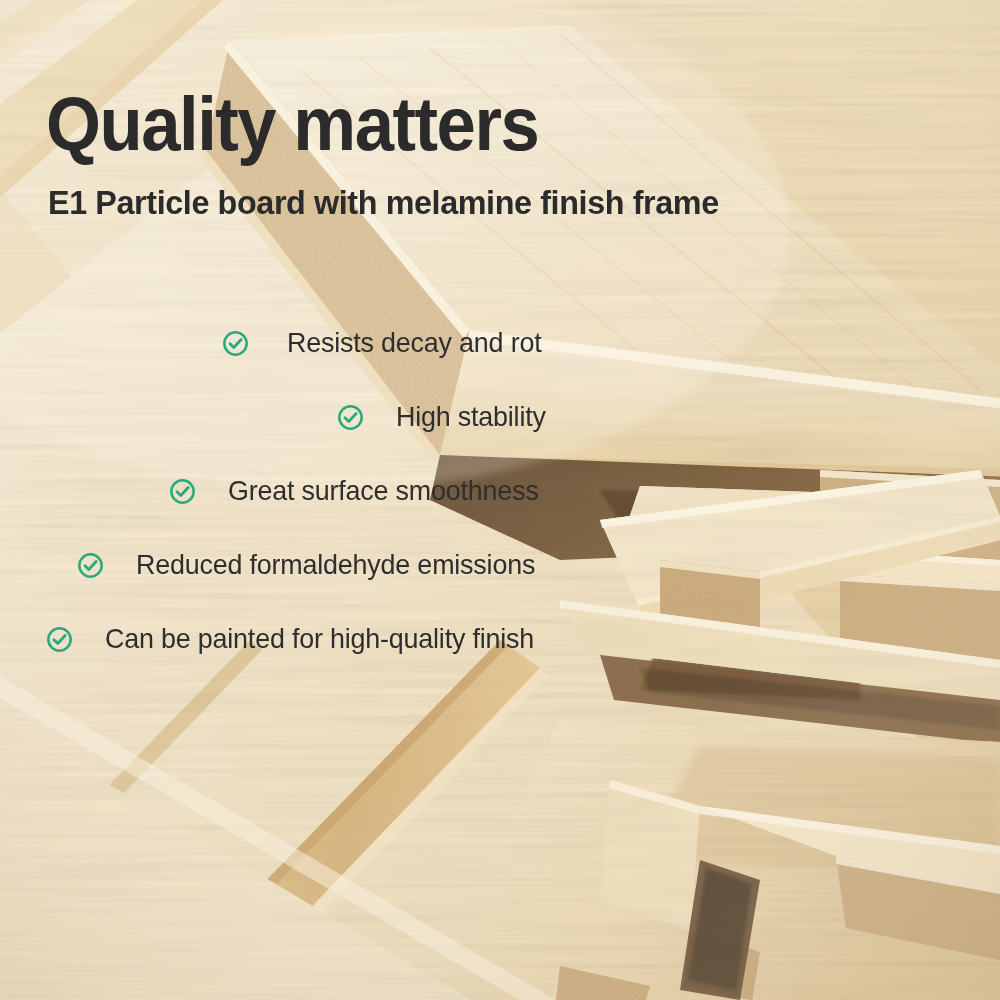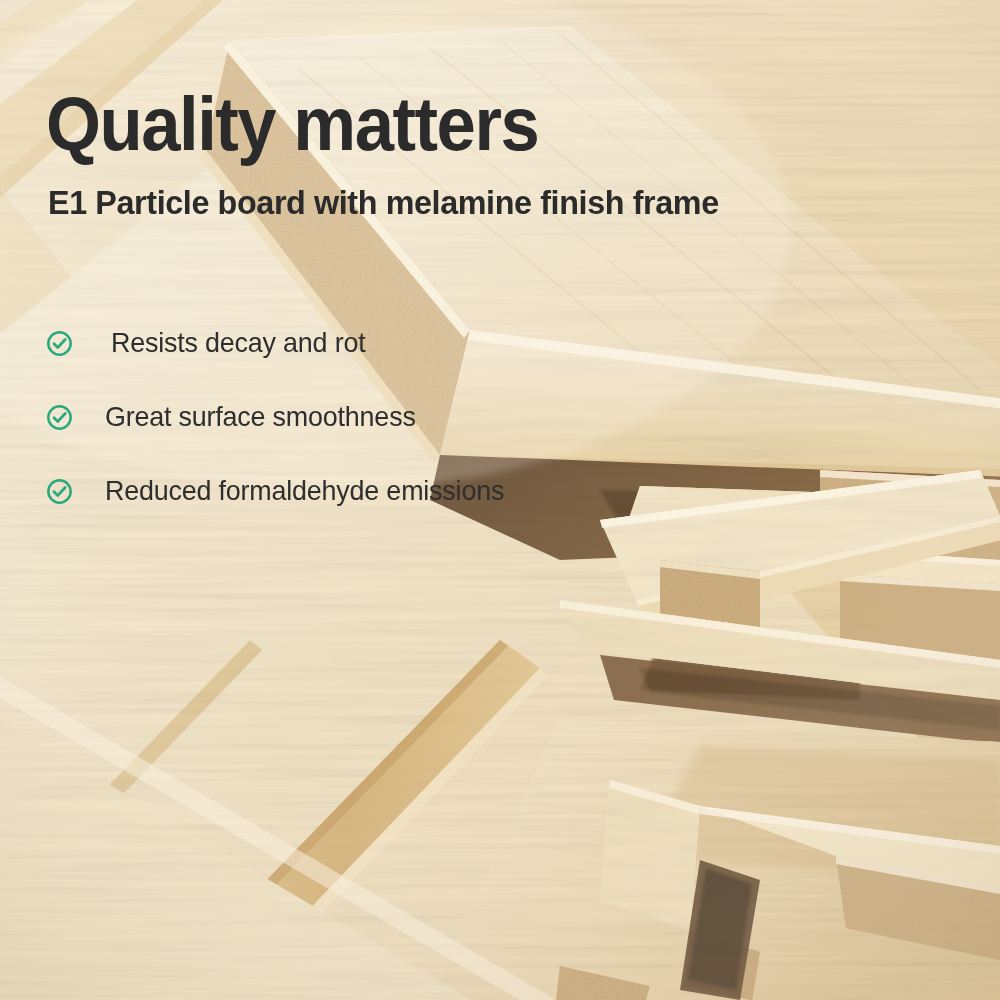--- a/index.html
+++ b/index.html
@@ -67,20 +67,21 @@
     top: 306px;
     margin: 0;
     padding: 0;
     list-style: none;
   }
   .feature-row {
     position: relative;
     height: 74px;
     display: flex;
     align-items: center;
+    justify-content: flex-end;
   }
   .check-icon {
     flex: 0 0 auto;
     width: 27px;
     height: 27px;
     display: block;
   }
   .feature-label {
     font-family: "Liberation Sans", sans-serif;
     font-weight: 400;
@@ -383,33 +384,47 @@
     <ul id="feature-list">
 
       <li class="feature-row indented">
         <svg class="check-icon" viewBox="0 0 28 28">
           <circle cx="14" cy="14" r="11.6" fill="none" stroke="#2BA97C" stroke-width="2.6"></circle>
           <path d="M8.3 14.3 L12.2 18.1 L19.9 9.9" fill="none" stroke="#2BA97C" stroke-width="2.9" stroke-linecap="round" stroke-linejoin="round"></path>
         </svg>
         <span class="feature-label">Resists decay and rot</span>
       </li>
 
+      <li class="feature-row">
+        <svg class="check-icon" viewBox="0 0 28 28">
+          <circle cx="14" cy="14" r="11.6" fill="none" stroke="#2BA97C" stroke-width="2.6"></circle>
+          <path d="M8.3 14.3 L12.2 18.1 L19.9 9.9" fill="none" stroke="#2BA97C" stroke-width="2.9" stroke-linecap="round" stroke-linejoin="round"></path>
+        </svg>
+        <span class="feature-label">High stability</span>
+      </li>
 
       <li class="feature-row">
         <svg class="check-icon" viewBox="0 0 28 28">
           <circle cx="14" cy="14" r="11.6" fill="none" stroke="#2BA97C" stroke-width="2.6"></circle>
           <path d="M8.3 14.3 L12.2 18.1 L19.9 9.9" fill="none" stroke="#2BA97C" stroke-width="2.9" stroke-linecap="round" stroke-linejoin="round"></path>
         </svg>
         <span class="feature-label">Great surface smoothness</span>
       </li>
 
       <li class="feature-row">
         <svg class="check-icon" viewBox="0 0 28 28">
           <circle cx="14" cy="14" r="11.6" fill="none" stroke="#2BA97C" stroke-width="2.6"></circle>
           <path d="M8.3 14.3 L12.2 18.1 L19.9 9.9" fill="none" stroke="#2BA97C" stroke-width="2.9" stroke-linecap="round" stroke-linejoin="round"></path>
         </svg>
         <span class="feature-label">Reduced formaldehyde emissions</span>
       </li>
 
+      <li class="feature-row">
+        <svg class="check-icon" viewBox="0 0 28 28">
+          <circle cx="14" cy="14" r="11.6" fill="none" stroke="#2BA97C" stroke-width="2.6"></circle>
+          <path d="M8.3 14.3 L12.2 18.1 L19.9 9.9" fill="none" stroke="#2BA97C" stroke-width="2.9" stroke-linecap="round" stroke-linejoin="round"></path>
+        </svg>
+        <span class="feature-label">Can be painted for high-quality finish</span>
+      </li>
 
     </ul>
   </div>
 </div>
 
 </body></html>

